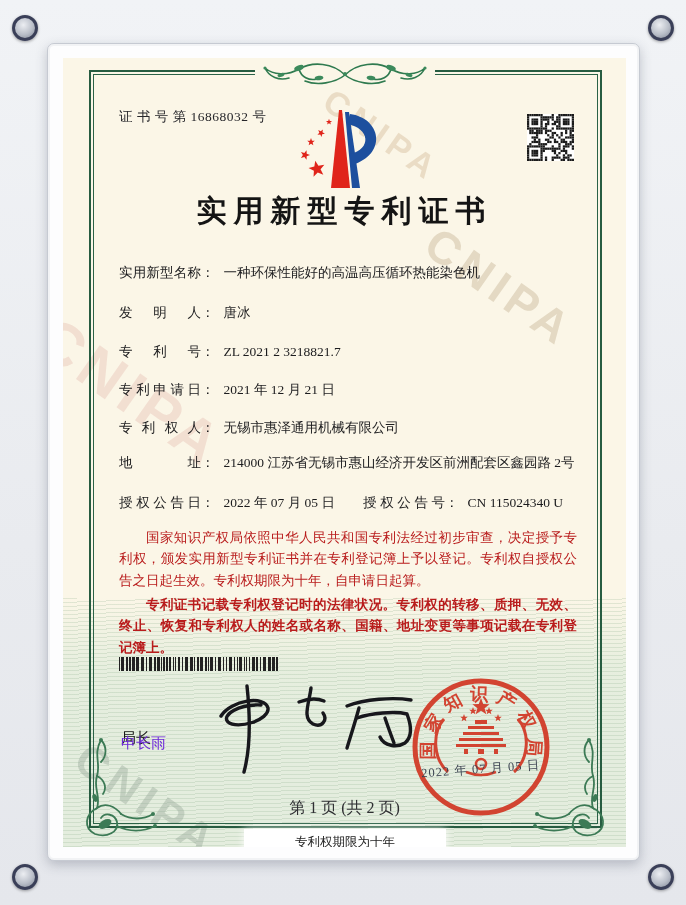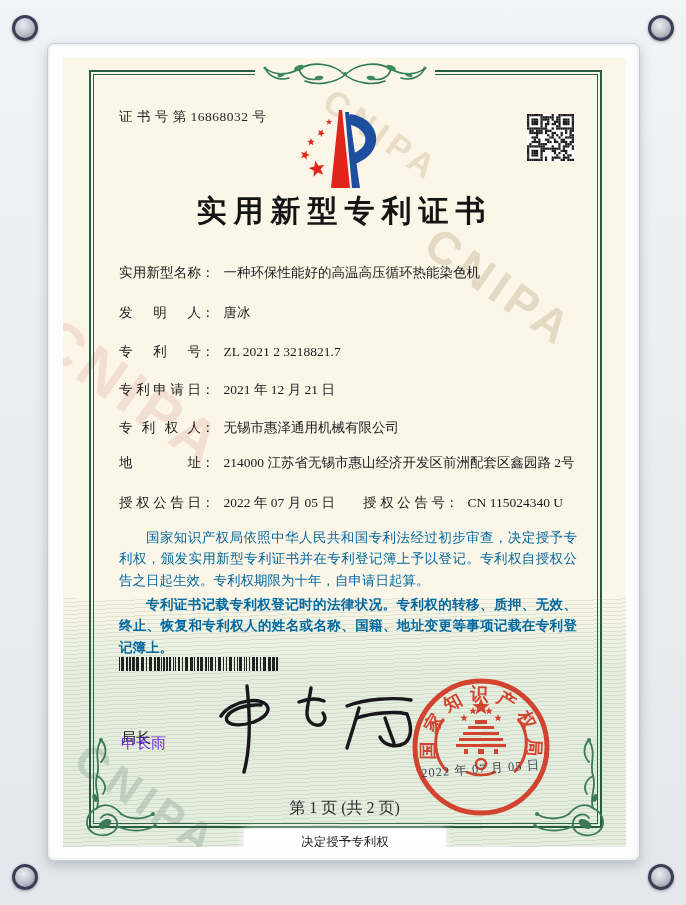--- a/index.html
+++ b/index.html
@@ -33,21 +33,21 @@
   .logo{position:absolute;left:230px;top:44px;}
   .qr{position:absolute;left:464px;top:56px;}
   .title{position:absolute;left:0;top:133px;width:100%;text-align:center;
          font-size:30px;font-weight:700;letter-spacing:7px;color:#141414;}
   .row{position:absolute;left:56px;font-size:13.5px;color:#1c1c1e;width:462px;line-height:20px;}
   .lbl{display:inline-block;width:82px;text-align:justify;text-align-last:justify;vertical-align:top;}
   .colon{display:inline-block;vertical-align:top;}
   .val{display:inline-block;vertical-align:top;margin-left:9px;max-width:358px;}
   .pair2{position:absolute;left:244px;top:0;white-space:nowrap;}
   .para{position:absolute;left:56px;width:458px;font-size:13.5px;line-height:21.5px;
-        text-indent:2em;color:#0369a1;text-align:justify;}
+        text-indent:2em;color:#b91c1c;text-align:justify;}
   .barcode{position:absolute;left:56px;top:599px;}
   .signer-title{position:absolute;left:58px;top:647px;font-size:15px;color:#141414;margin-top:24px;}
   .signer-name{position:absolute;left:58px;top:676px;font-size:15px;color:#6d28d9;}
   .signature{position:absolute;left:138px;top:618px;}
   .seal{position:absolute;left:333px;top:604px;opacity:.95;}
   .seal-ring-text{font-size:18px;letter-spacing:7px;font-weight:700;fill:#d23b28;font-family:"Liberation Serif",serif;}
   .seal-date{font-size:12.5px;fill:#333a4a;letter-spacing:1px;font-family:"Liberation Serif",serif;}
   .page-no{position:absolute;left:0;top:740px;width:100%;text-align:center;font-size:16px;color:#2e2e32;}
   .note{position:absolute;left:181px;top:771px;width:202px;height:27px;background:#ffffff;
         display:flex;align-items:center;justify-content:center;font-size:12.5px;color:#222;
@@ -507,17 +507,17 @@
         <g fill="none" stroke="#d23b28">
           <path d="M52,110 C38,98 35,72 48,57" stroke-width="3"></path>
           <path d="M118,110 C132,98 135,72 122,57" stroke-width="3"></path>
           <circle cx="85" cy="102" r="5" stroke-width="2.5"></circle>
           <path d="M70,110 C80,114 90,114 100,110" stroke-width="2.5"></path>
         </g>
         <text x="85" y="111" text-anchor="middle" class="seal-date" transform="rotate(-4 85 111)">2022 年 07 月 05 日</text>
       </svg>
 
       <div class="page-no">第 1 页 (共 2 页)</div>
-      <div class="note">决定授予专利权</div>
+      <div class="note">专利权期限为十年</div>
 
     </div>
   </div>
 </div>
 
 </body></html>

